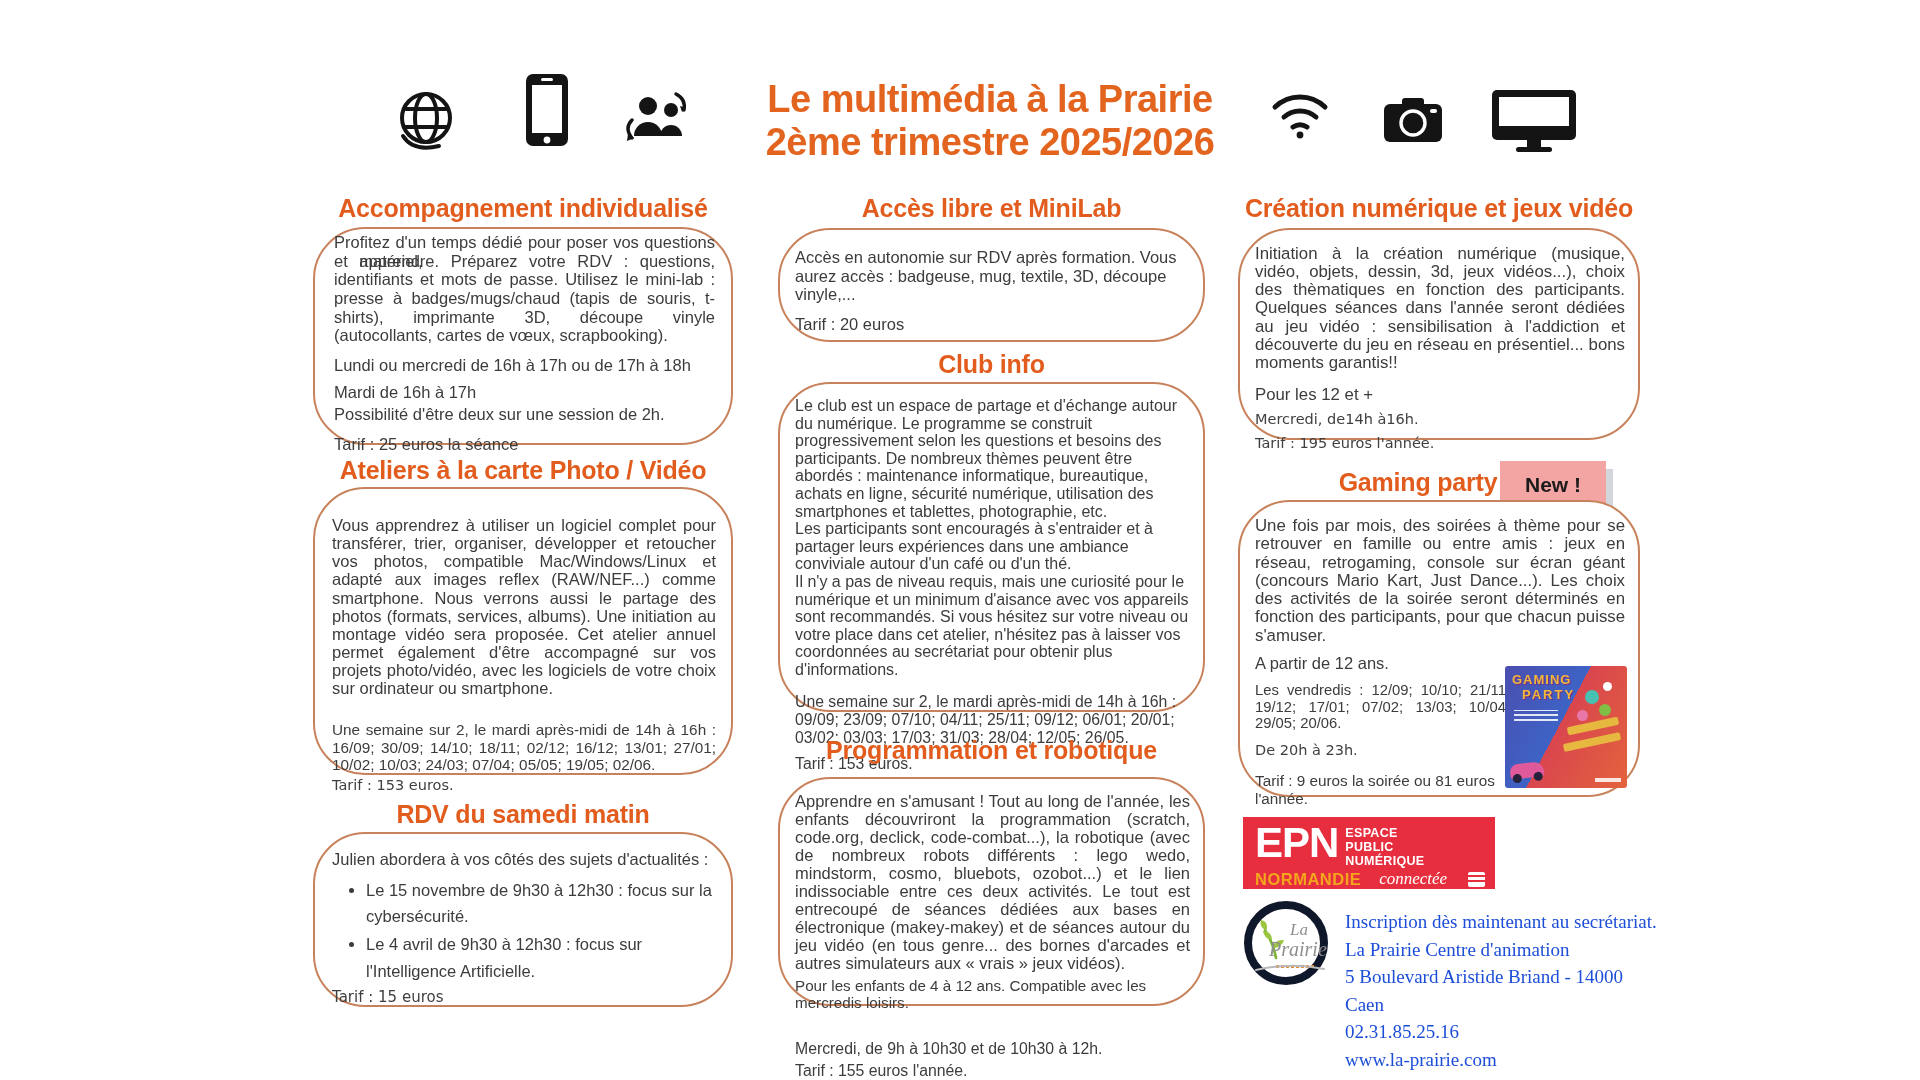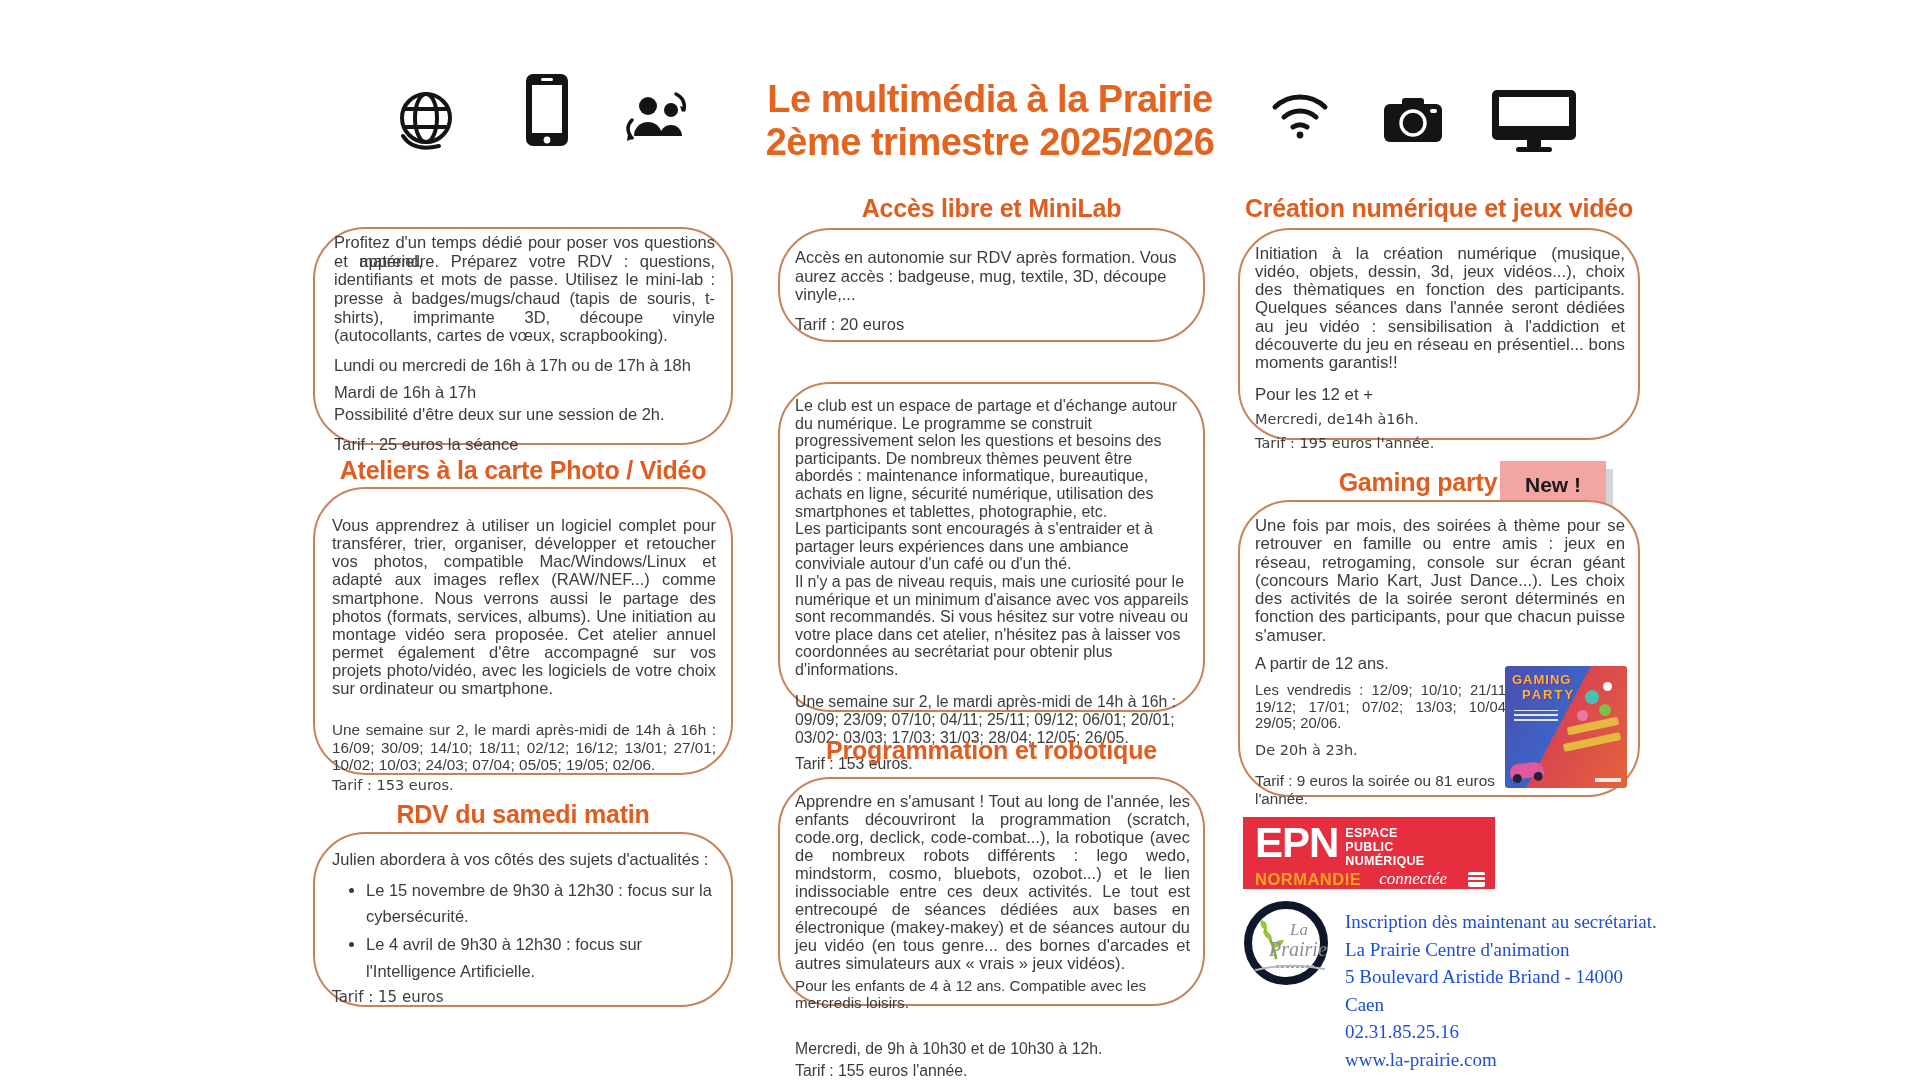--- a/index.html
+++ b/index.html
@@ -121,20 +121,21 @@
   <div class="icon" style="left:1490px;top:88px;">
     <svg width="88" height="66" viewBox="0 0 88 66">
       <rect x="2" y="2" width="84" height="50" rx="5" fill="#141414"></rect>
       <rect x="9" y="9" width="70" height="33" fill="#ffffff"></rect>
       <rect x="9" y="38" width="70" height="4" fill="#141414"></rect>
       <rect x="37" y="52" width="14" height="7" fill="#141414"></rect>
       <rect x="26" y="59" width="36" height="5" rx="2.5" fill="#141414"></rect>
     </svg>
   </div>
 
+  <div class="sec-title" style="left:313px;top:194px;width:420px;">Accompagnement individualisé</div>
   <div class="box" style="left:313px;top:227px;width:420px;height:218px;">
     <div class="box-inner" style="padding:4px 16px 12px 19px;">
       <p class="body-txt justify"><span>Profitez d'un temps dédié pour poser vos questions et </span><span class="overlap"><span>apprendre.</span><span class="ghost">matériel,</span></span><span> Préparez votre RDV : questions, identifiants et mots de passe. Utilisez le mini-lab : presse à badges/mugs/chaud (tapis de souris, t-shirts), imprimante 3D, découpe vinyle (autocollants, cartes de vœux, scrapbooking).</span></p>
       <p class="body-txt" style="margin-top:11px;">Lundi ou mercredi de 16h à 17h ou de 17h à 18h</p>
       <p class="body-txt" style="margin-top:9px;">Mardi de 16h à 17h</p>
       <p class="body-txt" style="margin-top:3px;">Possibilité d'être deux sur une session de 2h.</p>
       <p class="body-txt" style="margin-top:11px;">Tarif : 25 euros la séance</p>
     </div>
   </div>
 
@@ -160,20 +161,21 @@
   </div>
 
   <div class="sec-title" style="left:778px;top:194px;width:427px;">Accès libre et MiniLab</div>
   <div class="box" style="left:778px;top:228px;width:427px;height:114px;">
     <div class="box-inner" style="padding:18px 14px 10px 15px;">
       <p class="body-txt">Accès en autonomie sur RDV après formation. Vous aurez accès : badgeuse, mug, textile, 3D, découpe vinyle,...</p>
       <p class="body-txt" style="margin-top:11px;">Tarif : 20 euros</p>
     </div>
   </div>
 
+  <div class="sec-title" style="left:778px;top:350px;width:427px;">Club info</div>
   <div class="box" style="left:778px;top:382px;width:427px;height:330px;">
     <div class="box-inner" style="padding:13px 13px 8px 15px;">
       <p class="body-txt" style="font-size:16px;line-height:1.1;">Le club est un espace de partage et d'échange autour du numérique. Le programme se construit progressivement selon les questions et besoins des participants. De nombreux thèmes peuvent être abordés : maintenance informatique, bureautique, achats en ligne, sécurité numérique, utilisation des smartphones et tablettes, photographie, etc.</p>
       <p class="body-txt" style="font-size:16px;line-height:1.1;">Les participants sont encouragés à s'entraider et à partager leurs expériences dans une ambiance conviviale autour d'un café ou d'un thé.</p>
       <p class="body-txt" style="font-size:16px;line-height:1.1;">Il n'y a pas de niveau requis, mais une curiosité pour le numérique et un minimum d'aisance avec vos appareils sont recommandés. Si vous hésitez sur votre niveau ou votre place dans cet atelier, n'hésitez pas à laisser vos coordonnées au secrétariat pour obtenir plus d'informations.</p>
       <p class="small-note" style="margin-top:14px;font-size:15.8px;">Une semaine sur 2, le mardi après-midi de 14h à 16h : 09/09; 23/09; 07/10; 04/11; 25/11; 09/12; 06/01; 20/01; 03/02; 03/03; 17/03; 31/03; 28/04; 12/05; 26/05.</p>
       <p class="body-txt" style="margin-top:8px;font-size:15.8px;">Tarif : 153 euros.</p>
     </div>
   </div>
 

